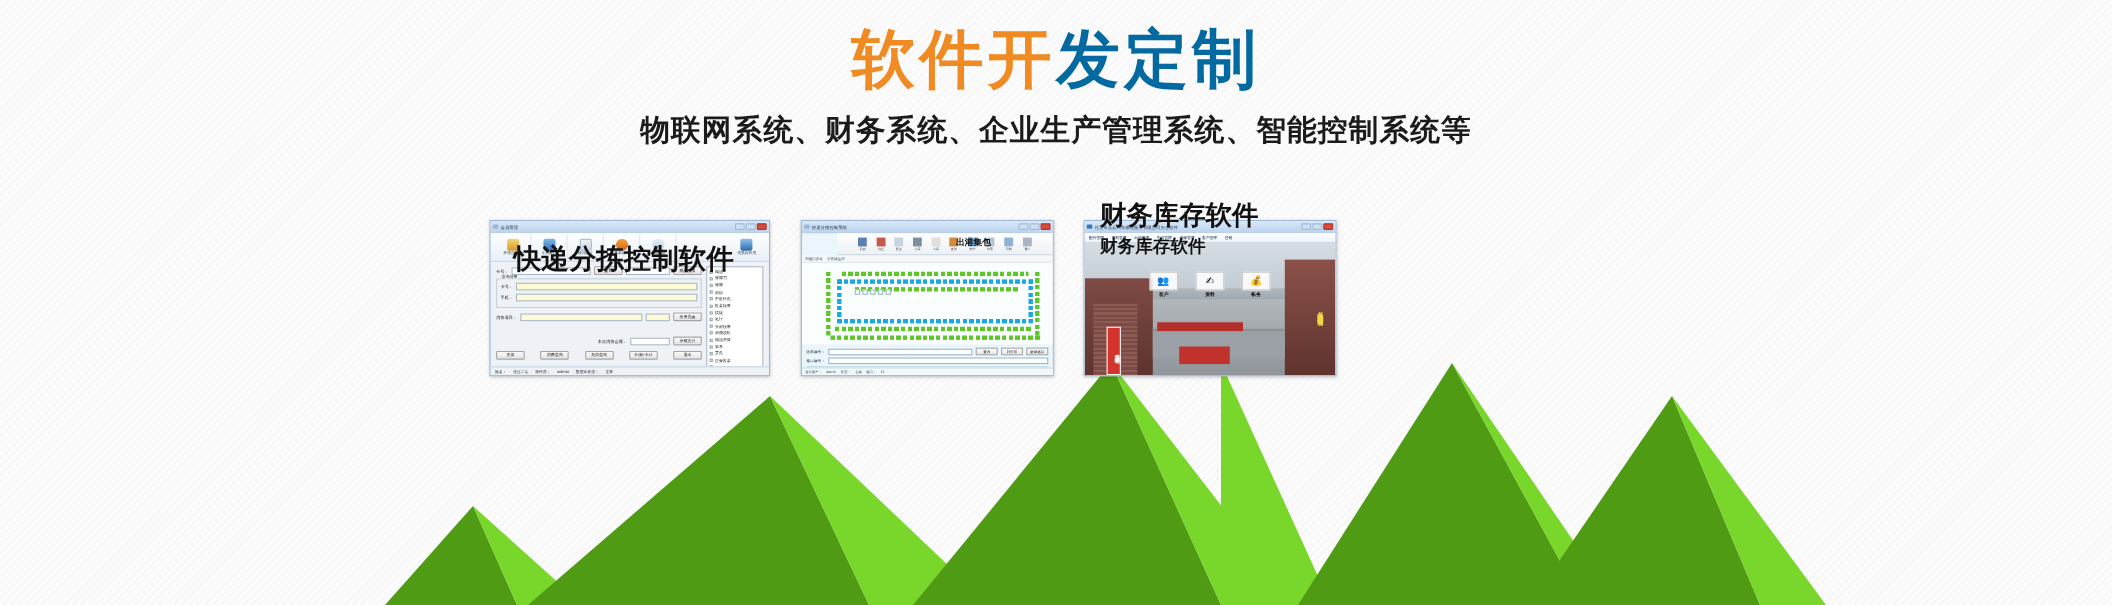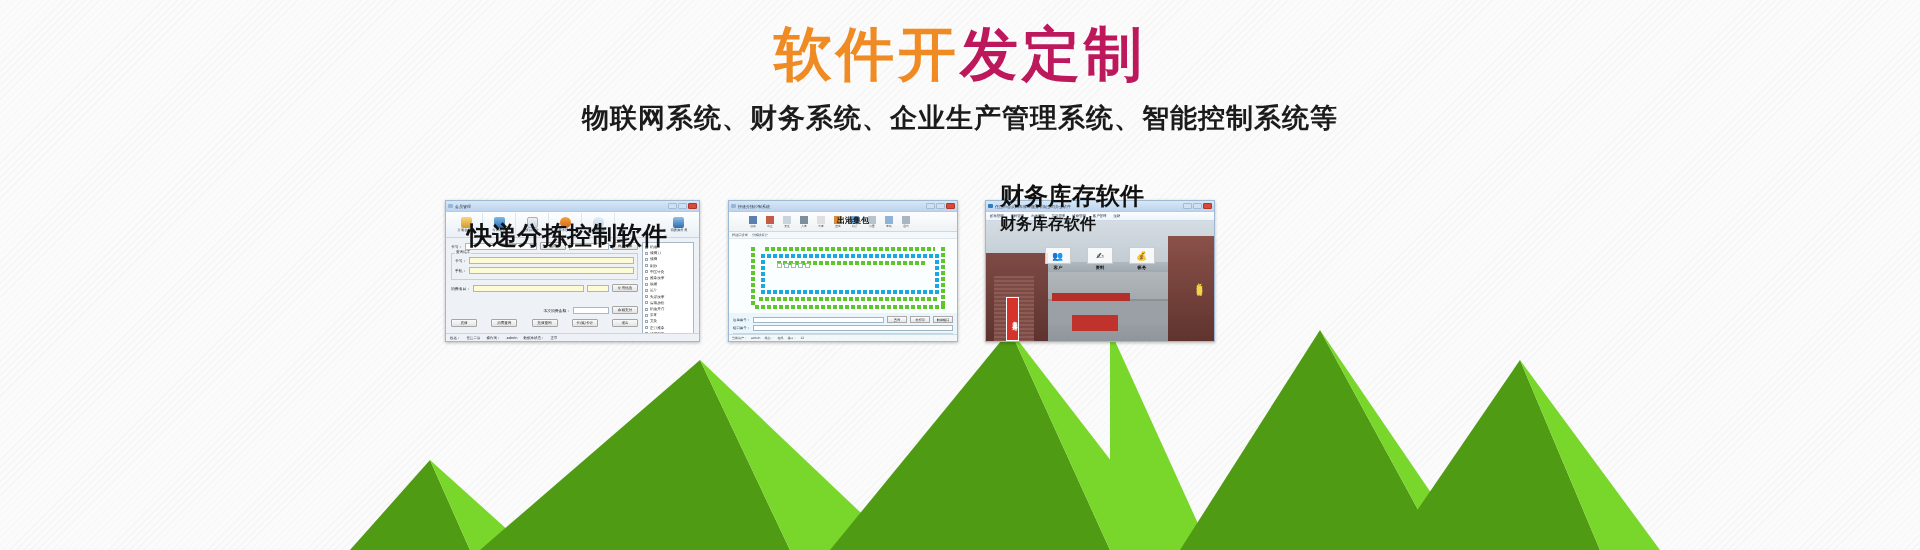--- a/index.html
+++ b/index.html
@@ -19,21 +19,21 @@
   .mountains{position:absolute;left:0;bottom:0;width:1920px;height:230px;overflow:hidden;}
   .mountains svg{display:block;width:1920px;height:230px;}
 
   
   .headline{
     position:absolute; left:0; top:24px; width:1920px; text-align:center;
     font-size:58px; font-weight:bold; letter-spacing:4px; line-height:1.05;
     white-space:nowrap;
   }
   .headline .a{color:#ef8b22;}
-  .headline .b{color:#be185d;}
+  .headline .b{color:#0369a1;}
   .subtitle{
     position:absolute; left:0; top:100px; width:1920px; text-align:center;
     font-size:27px; font-weight:bold; color:#1b1b1b; letter-spacing:1px;
     white-space:nowrap;
   }
 
   
   .shot{position:absolute; border:1px solid #9db9d4; box-shadow:0 1px 3px rgba(0,0,0,.25);
         background:#f0f0f0; overflow:hidden;}
   .shot .tbar{
@@ -71,21 +71,21 @@
   .s1 .listbox{width:52px;background:#fff;border:1px solid #a9b8c7;height:118px;overflow:hidden;padding:1px 2px;}
   .s1 .li{font-size:3.6px;color:#222;line-height:6.2px;white-space:nowrap;display:flex;align-items:center;gap:2px;}
   .s1 .cb{width:3px;height:3px;border:1px solid #9aa7b4;background:#fff;flex:none;}
   .s1 .btnrow{display:flex;justify-content:space-between;gap:3px;margin-top:5px;}
   .s1 .statusbar{position:absolute;left:0;bottom:0;width:100%;height:8px;background:#eef2f6;
     border-top:1px solid #c7d6e5;display:flex;align-items:center;gap:6px;padding:0 4px;font-size:3.5px;color:#223;}
 
   
   .s2{left:728px; top:200px; width:230px; height:142px; background:#eaf6fb;}
   .s2 .ribbon{height:20px;background:linear-gradient(#fdfdfd,#eef2f5);border-bottom:1px solid #ccd8e2;
-    display:flex;align-items:center;padding:1px 15px;gap:0;position:relative;}
+    display:flex;align-items:center;padding:1px 15px;gap:0;position:relative;margin-left:32px;}
   .s2 .ritem{display:flex;flex-direction:column;align-items:center;width:17px;gap:1px;}
   .s2 .ricon{width:8px;height:8px;}
   .s2 .rlab{font-size:3px;color:#334;line-height:1;white-space:nowrap;transform:scale(.9);}
   .s2 .rtitle{position:absolute;left:108px;top:3px;font-size:8px;font-weight:bold;color:#111;}
   .s2 .subbar{height:7px;background:#f4f8fa;border-bottom:1px solid #dde6ec;font-size:3.2px;
     color:#456;display:flex;align-items:center;padding:0 3px;gap:4px;}
   .s2 .canvas{height:74px;position:relative;background:#fbfeff;overflow:hidden;}
   .s2 .lane{position:absolute;}
   .s2 .chute{position:absolute;display:flex;gap:2px;}
   .s2 .chute i{width:5px;height:5px;border:1px solid #9bb;background:#fff;display:block;}

